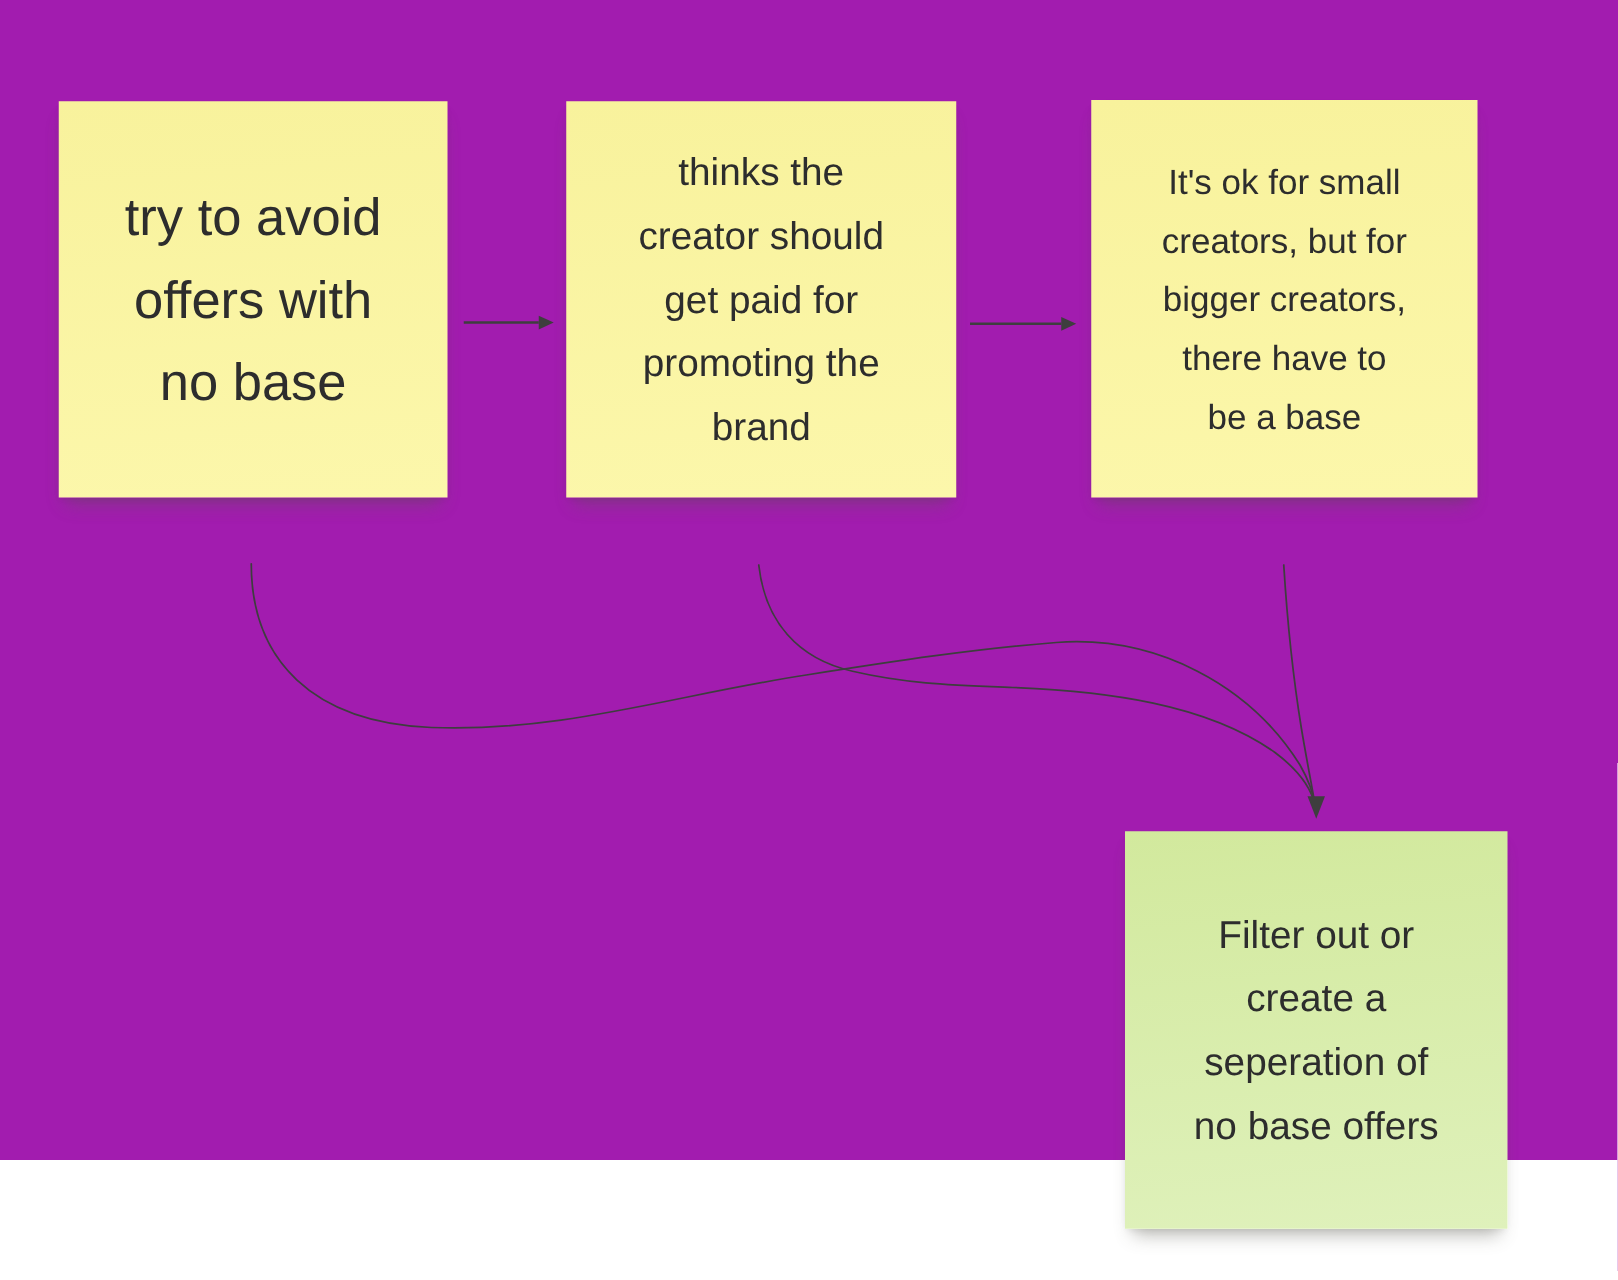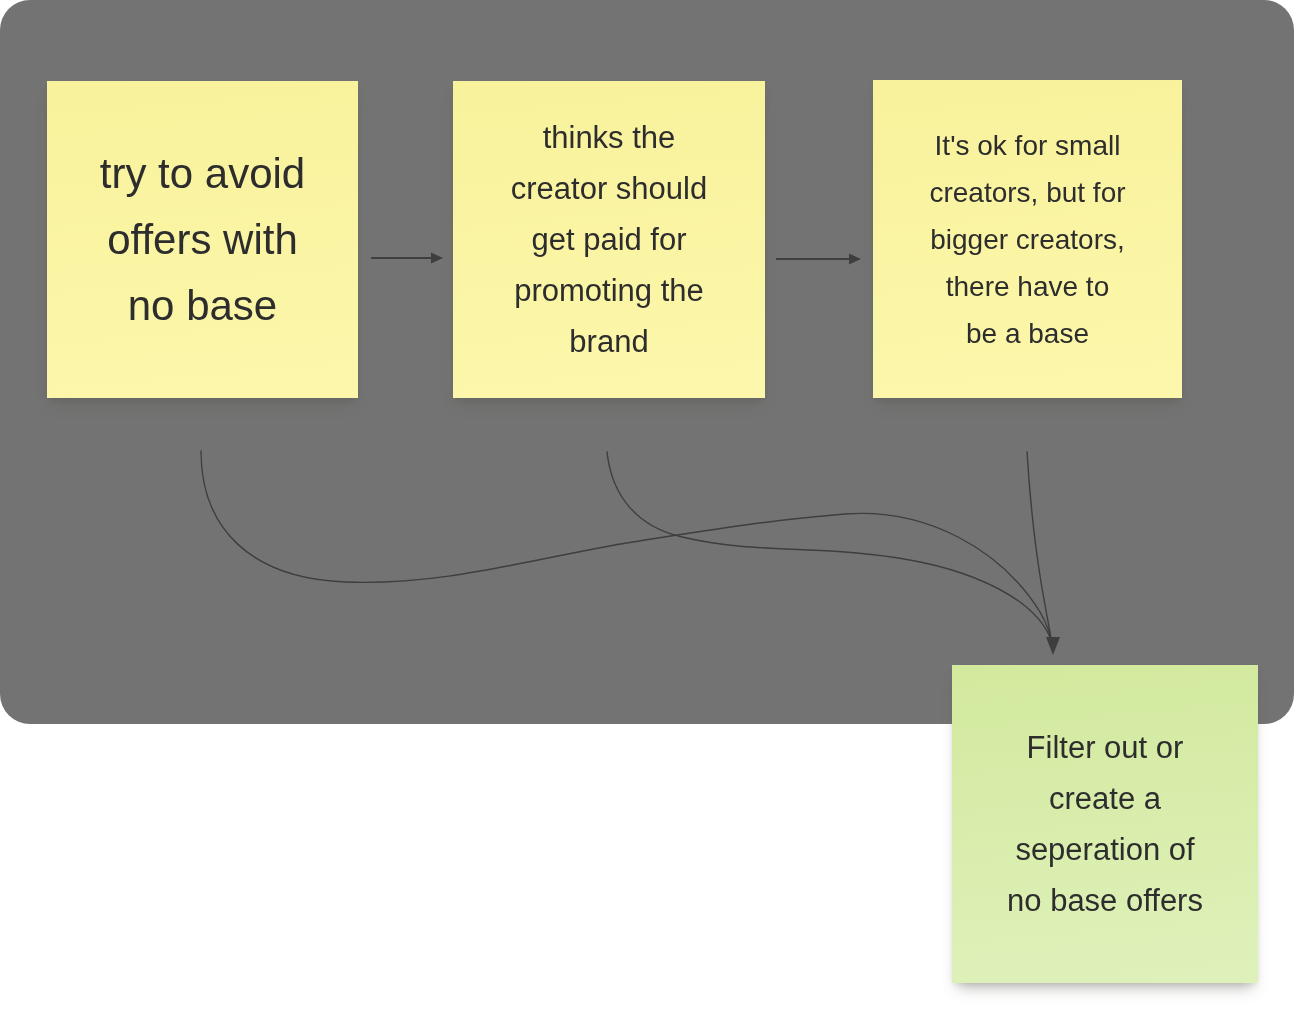--- a/index.html
+++ b/index.html
@@ -7,23 +7,22 @@
     padding: 0;
     width: 1294px;
     height: 1024px;
     background: #ffffff;
     overflow: hidden;
     font-family: "Liberation Sans", "DejaVu Sans", sans-serif;
   }
   .board {
     position: relative;
     width: 1294px;
-    height: 724px;
-    background: #737373;
-    border-radius: 30px;
+    height: 928px;
+    background: #a21caf;
   }
   .connector-layer {
     position: absolute;
     left: 0;
     top: 0;
     width: 1294px;
     height: 1024px;
     z-index: 1;
   }
   .note {
@@ -44,21 +43,21 @@
   .note--green {
     background: linear-gradient(175deg, #d2e99d 0%, #dff1bb 100%);
   }
   .note-text {
     white-space: pre-line;
     width: 100%;
   }
   #note-1 { left: 47px;  top: 81px;  width: 311px; height: 317px; font-size: 42px; line-height: 66px; }
   #note-2 { left: 453px; top: 81px;  width: 312px; height: 317px; font-size: 31px; line-height: 51px; }
   #note-3 { left: 873px; top: 80px;  width: 309px; height: 318px; font-size: 28px; line-height: 47px; }
-  #note-4 { left: 952px; top: 665px; width: 306px; height: 318px; font-size: 31px; line-height: 51px; }
+  #note-4 { left: 900px; top: 665px; width: 306px; height: 318px; font-size: 31px; line-height: 51px; }
 </style>
 </head>
 <body>
 
 <div class="board">
 
   <svg class="connector-layer" width="1294" height="1024" viewBox="0 0 1294 1024" xmlns="http://www.w3.org/2000/svg">
 
     <g>
       <line x1="371" y1="258" x2="431" y2="258" stroke="#3e3e3e" stroke-width="2"></line>

